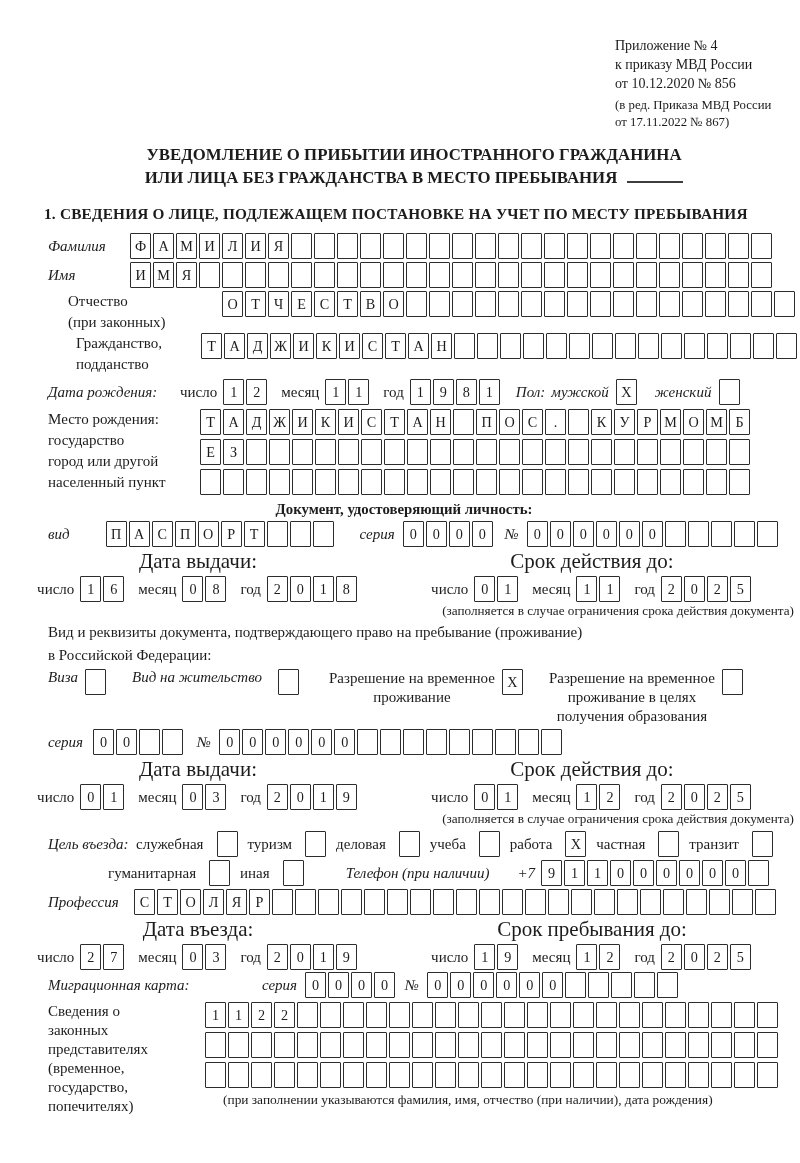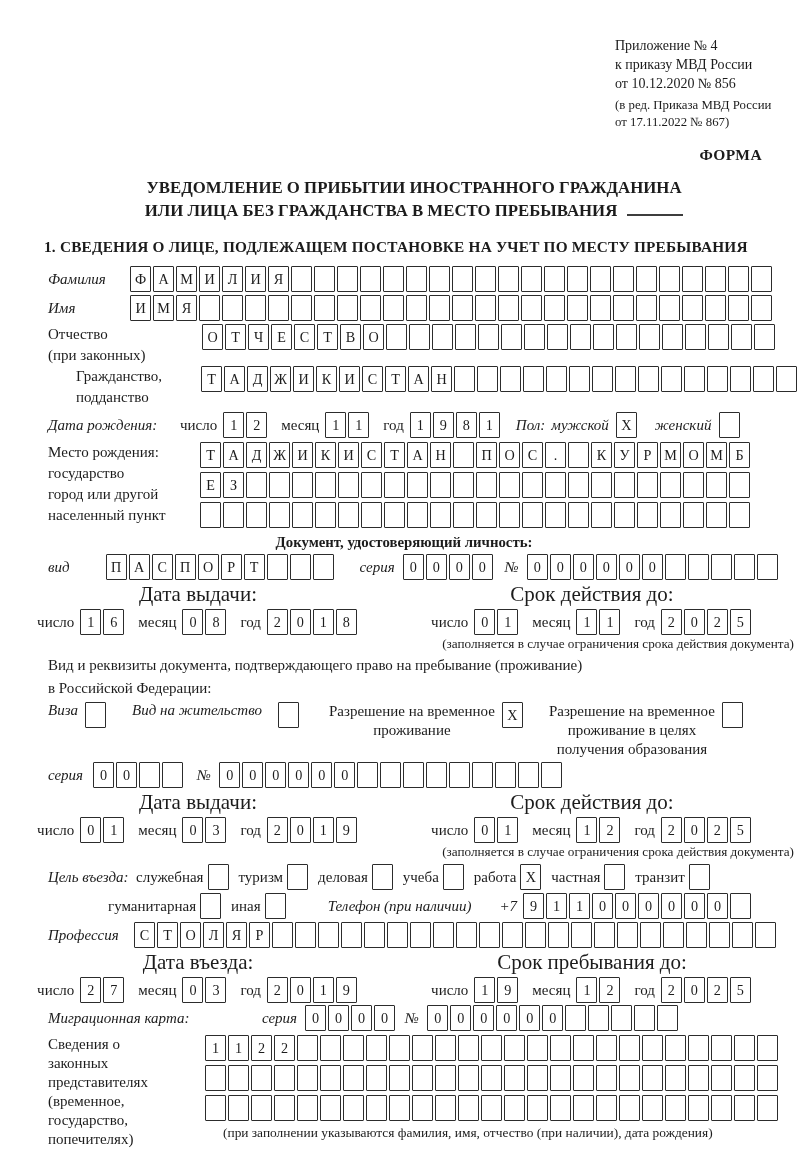--- a/index.html
+++ b/index.html
@@ -26,27 +26,27 @@
   .cell{
     box-sizing:border-box;flex:none;display:inline-flex;align-items:center;justify-content:center;
     width:21px;height:26px;border:1.6px solid #2c2c2c;border-radius:1px;margin-right:2px;
     font-size:14.2px;background:#fff;
   }
   .checkbox{margin-left:7px;}
   .dg{display:flex;align-items:center;}
   .dg-lbl{margin:0 6px 0 12px;white-space:nowrap;}
   .dg .dg-lbl:first-child{margin-left:0;}
   .opts{display:flex;align-items:center;}
-  .opt{display:flex;align-items:center;margin-right:8px;}
+  .opt{display:flex;align-items:center;margin-right:8px;gap:9px;}
   .opt-label{margin-right:4px;white-space:nowrap;}
   .note-r{text-align:right;font-size:13.2px;margin:1px 6px 4px 0;}
   .note-c{font-size:13.4px;margin:4px 0 0 18px;white-space:nowrap;}
   
   .w82{width:82px;flex:none;}
-  .w154{width:154px;}
+  .w154{width:154px;margin-left:20px;}
   .w125{width:125px;margin-left:28px;}
   .w152{width:152px;}
   .w157{width:157px;line-height:19px;}
   .mb3{margin-bottom:3px;}
   .mt2{margin-top:2px;}.mt3{margin-top:3px;}.mt4{margin-top:4px;}.ml6{margin-left:6px;}.ml8{margin-left:8px;}.ml10{margin-left:10px;}
   .ml12{margin-left:12px;}.ml14{margin-left:14px;}.ml16{margin-left:16px;}.ml24{margin-left:24px;}
   .ml28{margin-left:28px;}.ml32{margin-left:32px;}.ml36{margin-left:36px;}.ml60{margin-left:60px;}
   .bp-rows .cells{margin-bottom:4px;}
   .doc-heading{text-align:center;font-weight:bold;font-size:14.8px;margin:2px 40px 3px 0;}
   .dates{display:flex;margin-top:2px;}
@@ -70,21 +70,20 @@
   <div class="appendix">
     <div>Приложение № 4</div>
     <div>к приказу МВД России</div>
     <div>от 10.12.2020 № 856</div>
     <div class="edition">
       <div>(в ред. Приказа МВД России</div>
       <div>от 17.11.2022 № 867)</div>
     </div>
   </div>
 
-  <div class="form-label">ФОРМА</div>
 
   <div class="title">
     <div>УВЕДОМЛЕНИЕ О ПРИБЫТИИ ИНОСТРАННОГО ГРАЖДАНИНА</div>
     <div><span>ИЛИ ЛИЦА БЕЗ ГРАЖДАНСТВА В МЕСТО ПРЕБЫВАНИЯ</span><span class="uline"></span></div>
   </div>
 
   <div class="section-heading">1. СВЕДЕНИЯ О ЛИЦЕ, ПОДЛЕЖАЩЕМ ПОСТАНОВКЕ НА УЧЕТ ПО МЕСТУ ПРЕБЫВАНИЯ</div>
 
   <div class="main">
 

